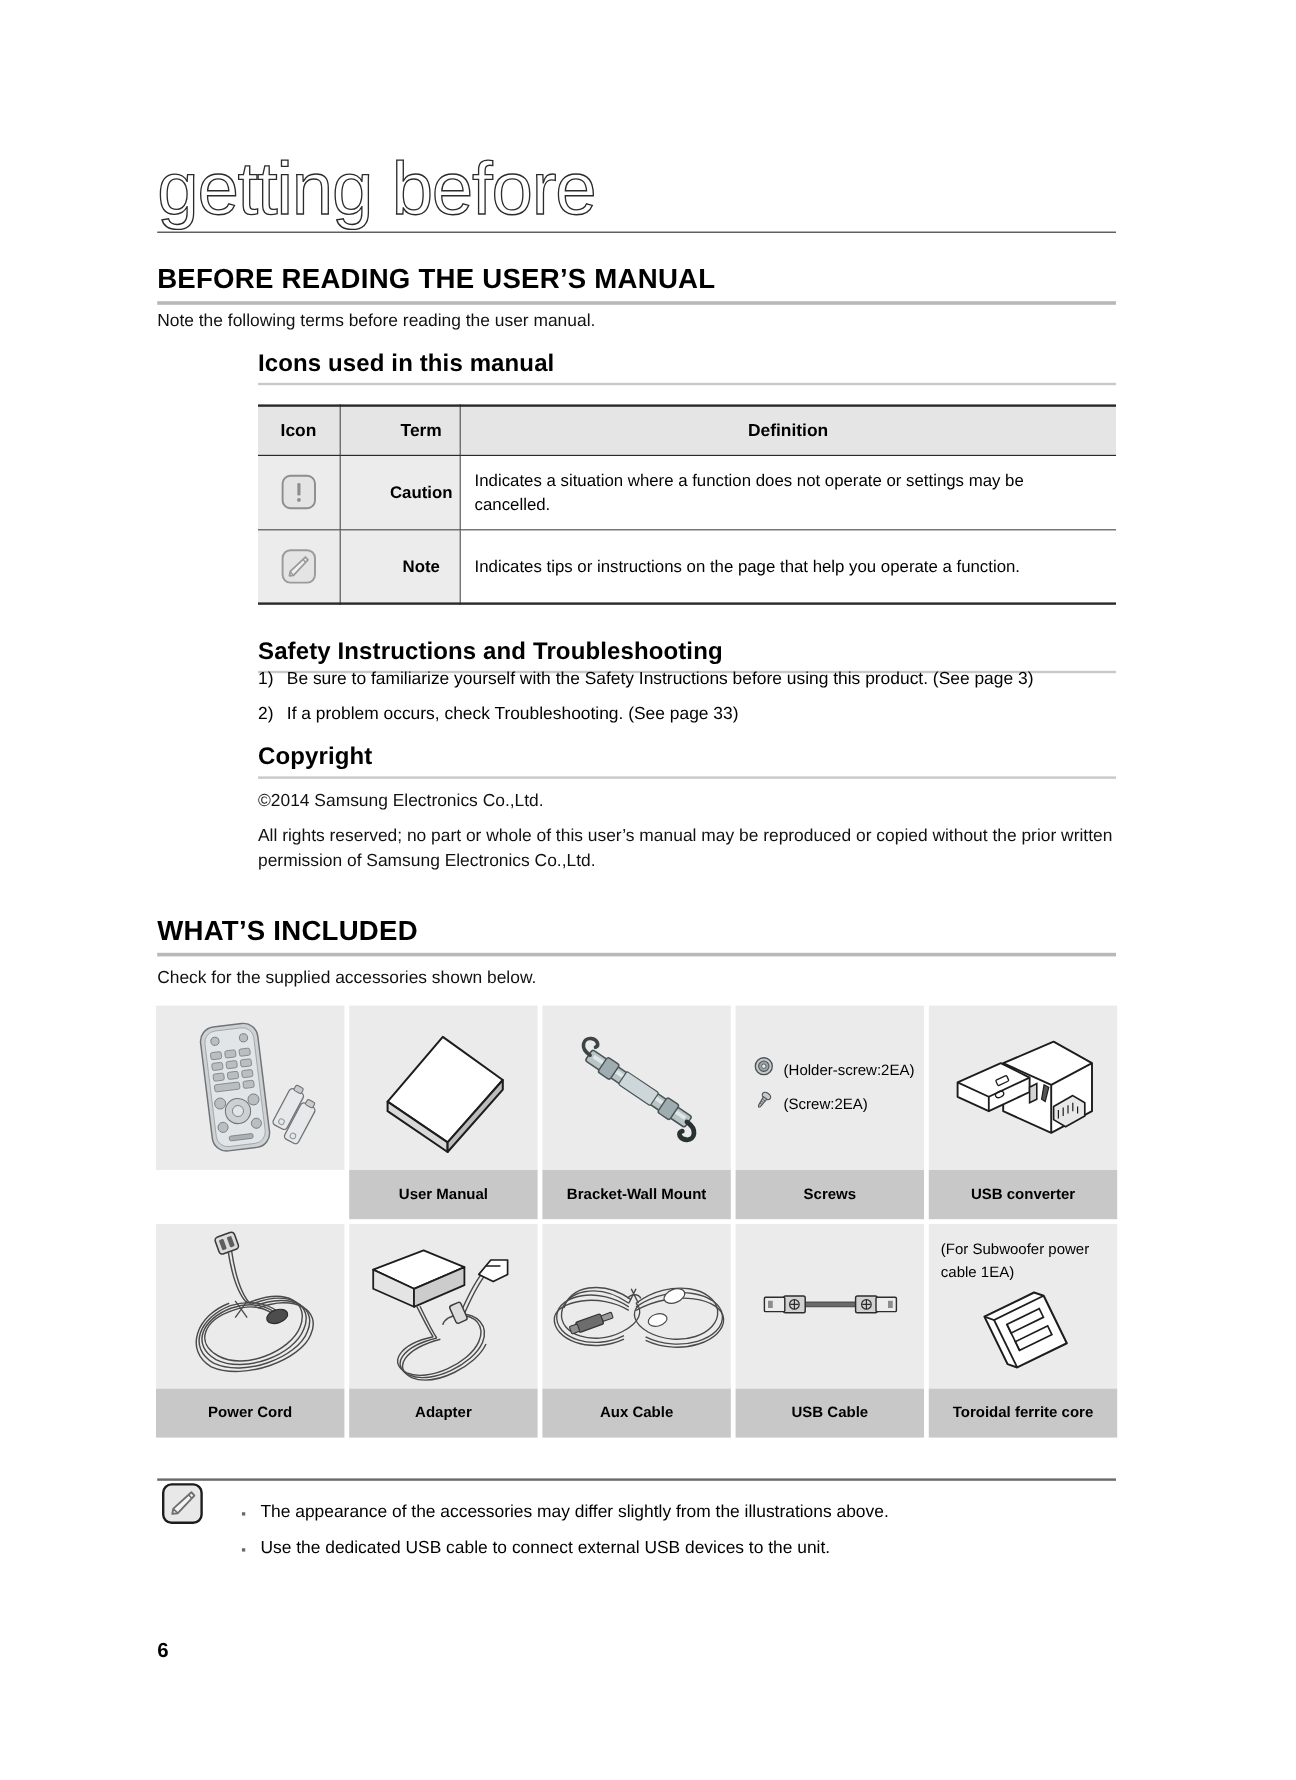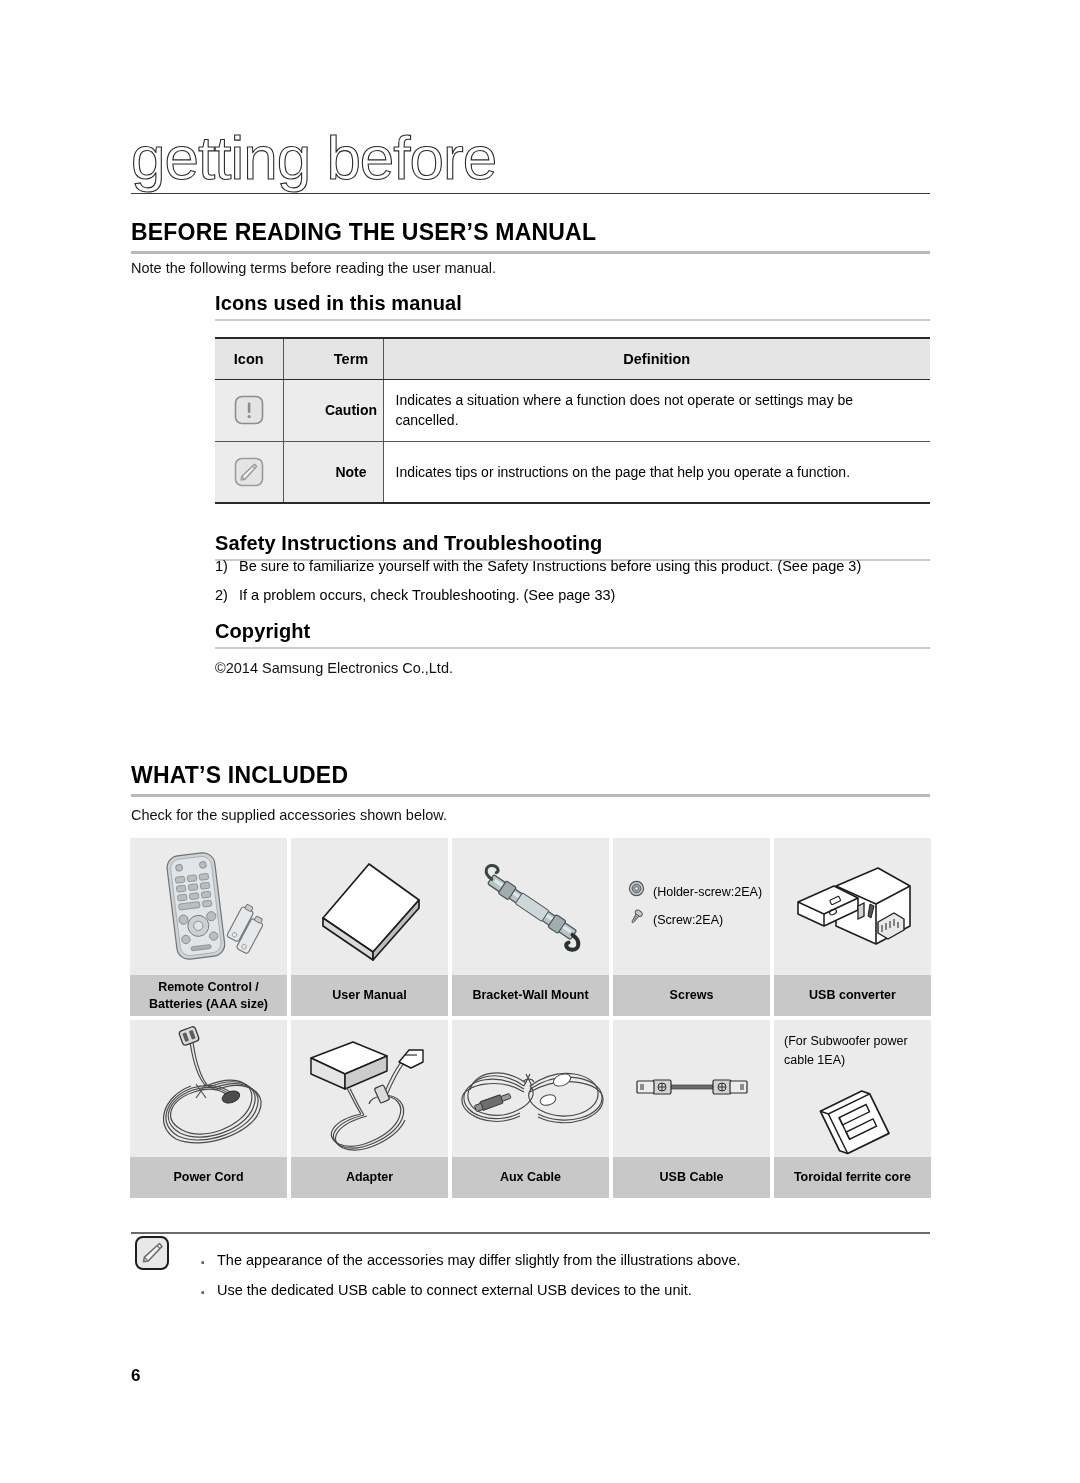--- a/index.html
+++ b/index.html
@@ -94,21 +94,21 @@
     grid-template-columns: repeat(5, 1fr);
     grid-auto-rows: auto;
     gap: 4px 4px;
   }
   .acc-cell { display: flex; flex-direction: column; }
   .acc-art {
     background: #ebebeb; height: 137px;
     position: relative; overflow: hidden;
     display: flex; align-items: center; justify-content: center;
   }
-  .acc-art.topalign { align-items: center; }
+  .acc-art.topalign { align-items: flex-end; }
   .acc-label {
     background: #c8c8c8; min-height: 41px;
     display: flex; align-items: center; justify-content: center;
     text-align: center; font-size: 12.5px; font-weight: bold;
     line-height: 1.32; padding: 4px 3px;
   }
   .acc-sub {
     position: absolute; top: 12px; left: 10px; right: 8px;
     font-size: 12.5px; line-height: 1.5; font-weight: normal; text-align: left;
   }
@@ -206,20 +206,21 @@
       <span class="n">2)</span>
       <span>If a problem occurs, check Troubleshooting. (See page 33)</span>
     </div>
   </div>
 
   <div class="h2-sec" style="top:620px;">
     <div class="h2-txt">Copyright</div>
     <div class="h2-rule"></div>
   </div>
   <div class="body-txt" style="left:215px; top:658px; width:715px;">©2014 Samsung Electronics Co.,Ltd.</div>
+  <div class="body-txt" style="left:215px; top:687px; width:715px;">All rights reserved; no part or whole of this user’s manual may be reproduced or copied without the prior written permission of Samsung Electronics Co.,Ltd.</div>
 
   <div class="h1-sec" style="top:762px;">
     <div class="h1-txt">WHAT’S INCLUDED</div>
     <div class="h1-rule"></div>
   </div>
   <div class="body-txt" style="left:131px; top:805px; width:799px;">Check for the supplied accessories shown below.</div>
 
   <div class="acc-grid">
 
     <div class="acc-cell">
@@ -254,21 +255,20 @@
           <g transform="rotate(28 116 84)">
             <rect x="100" y="70" width="13" height="34" rx="3" fill="#e6e8ea" stroke="#6e7376" stroke-width="1.1"></rect>
             <rect x="103" y="66" width="7" height="5" rx="1.4" fill="#c9ccce" stroke="#6e7376" stroke-width=".9"></rect>
             <circle cx="106.5" cy="99" r="2.3" fill="none" stroke="#8d9295" stroke-width=".8"></circle>
             <rect x="114" y="76" width="13" height="34" rx="3" fill="#e6e8ea" stroke="#6e7376" stroke-width="1.1"></rect>
             <rect x="117" y="72" width="7" height="5" rx="1.4" fill="#c9ccce" stroke="#6e7376" stroke-width=".9"></rect>
             <circle cx="120.5" cy="105" r="2.3" fill="none" stroke="#8d9295" stroke-width=".8"></circle>
           </g>
         </svg>
       </div>
-      <div class="acc-label">Remote Control /<br>Batteries (AAA size)</div>
     </div>
 
     <div class="acc-cell">
       <div class="acc-art">
         <svg viewBox="0 0 150 130" width="150" height="130">
           <path d="M28 76 L74 22 L124 58 L78 110 Z" fill="#ffffff" stroke="#1d1d1d" stroke-width="1.7" stroke-linejoin="round"></path>
           <path d="M28 76 L28 84 L78 118 L78 110 Z" fill="#d9d9d9" stroke="#1d1d1d" stroke-width="1.7" stroke-linejoin="round"></path>
           <path d="M78 110 L78 118 L124 66 L124 58 Z" fill="#bcbcbc" stroke="#1d1d1d" stroke-width="1.7" stroke-linejoin="round"></path>
         </svg>
       </div>

